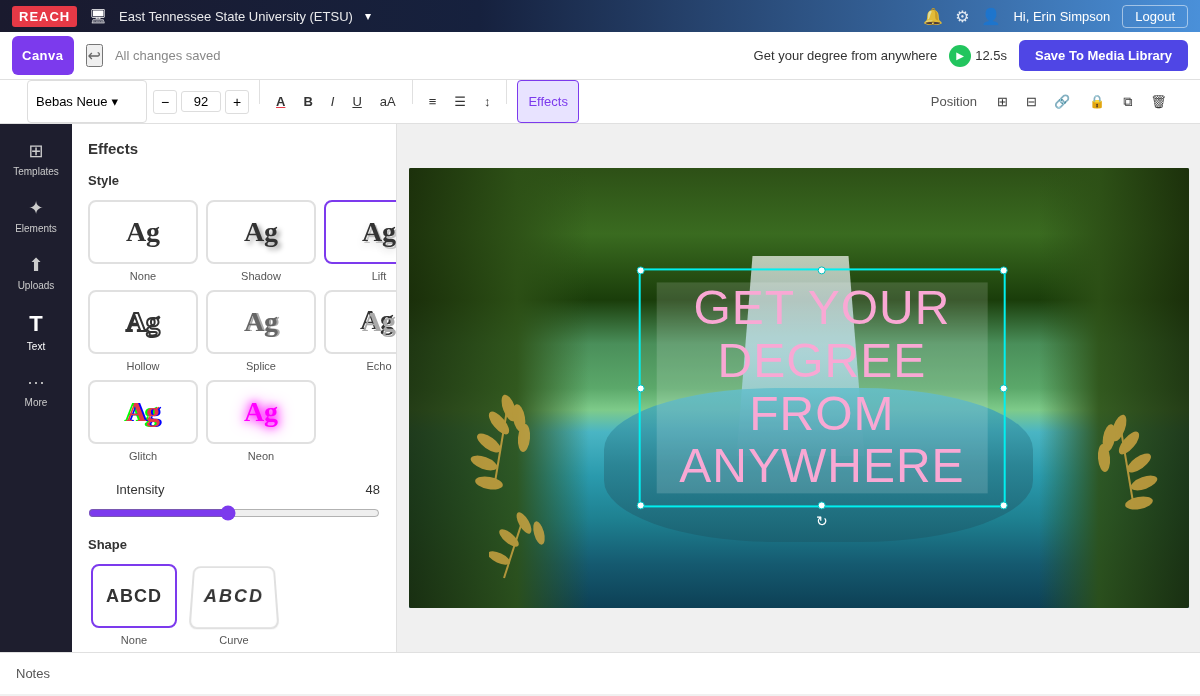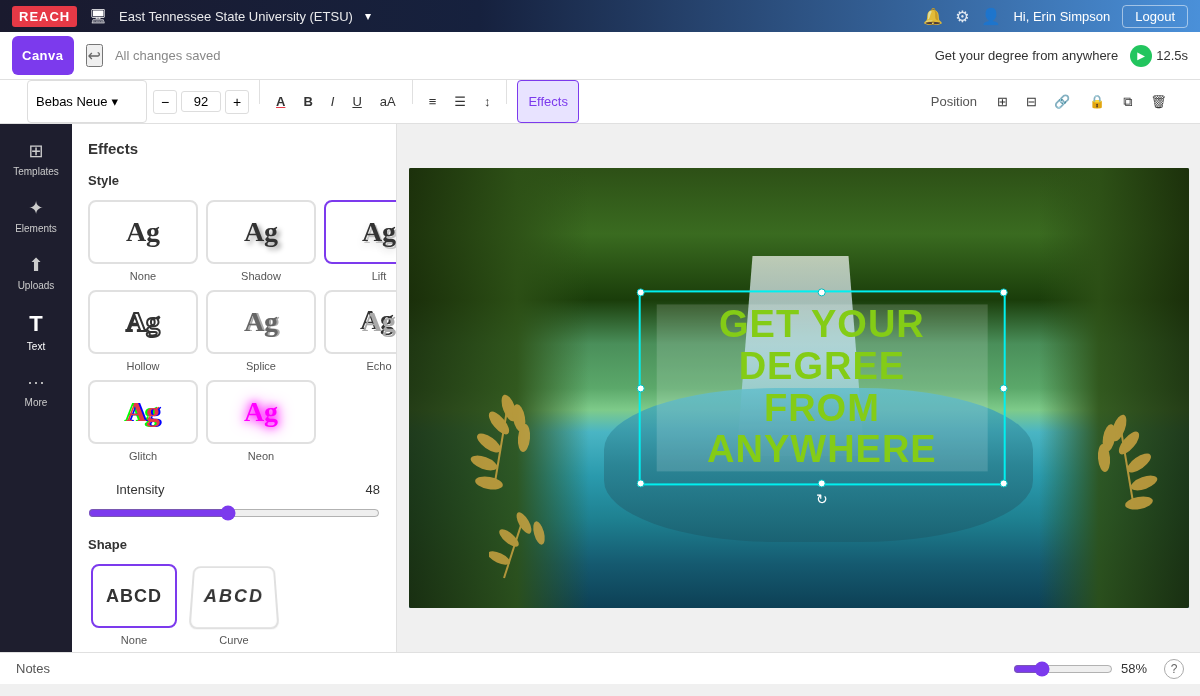--- a/index.html
+++ b/index.html
@@ -503,33 +503,33 @@
       position: absolute;
       bottom: -24px;
       left: 50%;
       transform: translateX(-50%);
       color: white;
       font-size: 14px;
     }
 
     .canvas-main-text {
       font-family: 'Impact', 'Arial Black', sans-serif;
-      font-weight: 700;
-      font-size: 38px;
-      color: #84cc16;
+      font-weight: 400;
+      font-size: 48px;
+      color: #f9a8d4;
       text-transform: uppercase;
       line-height: 1.1;
       text-align: center;
       letter-spacing: 1px;
       background: rgba(255,255,255,0.15);
     }
 
     
     .bottom-bar {
-      height: 32px;
+      height: 42px;
       background: white;
       border-top: 1px solid #e0e0e0;
       display: flex;
       align-items: center;
       padding: 0 16px;
       gap: 12px;
     }
     .notes-label {
       font-size: 13px;
       color: #555;
@@ -597,20 +597,21 @@
 <div class="canva-bar">
   <div class="canva-logo">Canva</div>
   <button class="canva-undo">↩</button>
   <span class="canva-saved">All changes saved</span>
   <div class="canva-right">
     <span class="preview-text">Get your degree from anywhere</span>
     <button class="play-btn">
       <div class="play-icon">▶</div>
       <span>12.5s</span>
     </button>
+    <button class="save-media-btn">Save To Media Library</button>
   </div>
 </div>
 
 <div class="toolbar-bar">
   <div class="font-selector">
     <span>Bebas Neue</span>
     <span>▾</span>
   </div>
   <div class="font-size-ctrl">
     <button>−</button>
@@ -799,18 +800,13 @@
           <div>FROM ANYWHERE</div>
         </div>
       </div>
     </div>
   </div>
 
 </div>
 
 <div class="bottom-bar">
   <span class="notes-label">Notes</span>
-  <div class="zoom-ctrl">
-    <input type="range" class="zoom-slider" min="10" max="200" value="58" style="">
-    <span class="zoom-value">58%</span>
-    <div class="help-icon">?</div>
-  </div>
 </div>
 
 </body></html>

